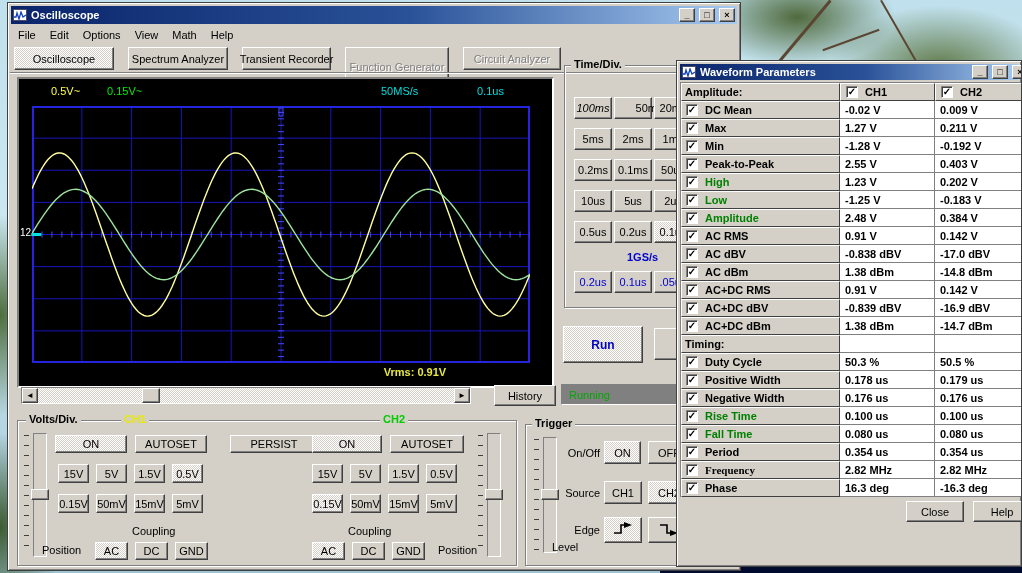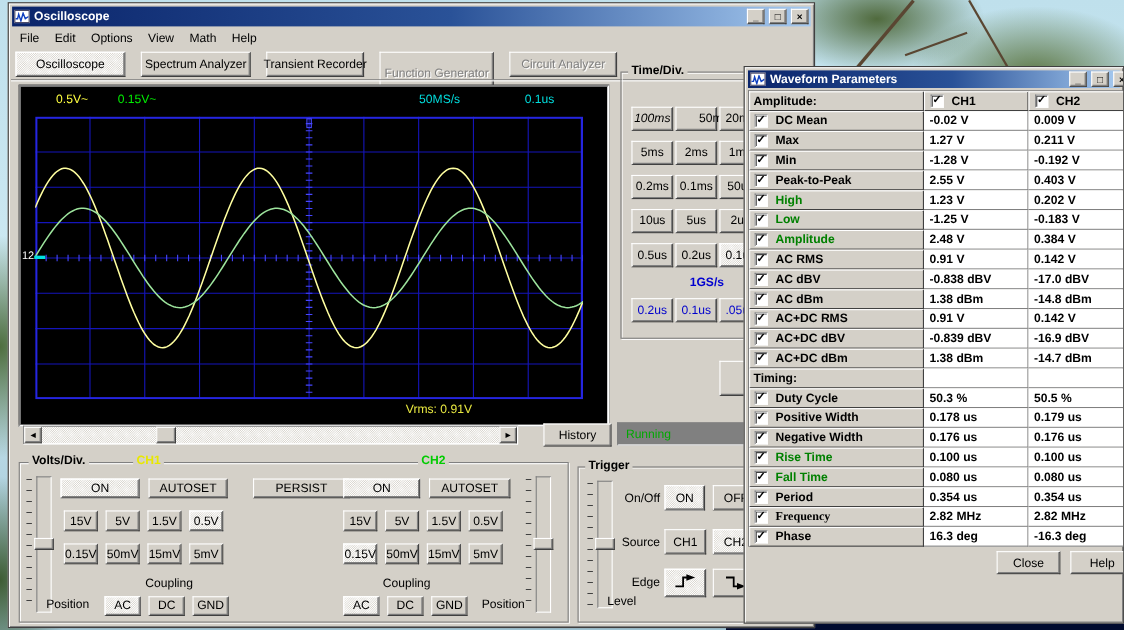--- a/index.html
+++ b/index.html
@@ -213,21 +213,21 @@
             <line x1="246" y1="237.72500000000016" x2="252" y2="237.72500000000016" stroke="#4747ff" stroke-width="1"></line>
             <line x1="246" y1="244.15000000000018" x2="252" y2="244.15000000000018" stroke="#4747ff" stroke-width="1"></line>
             <line x1="246" y1="250.5750000000002" x2="252" y2="250.5750000000002" stroke="#4747ff" stroke-width="1"></line>
             <rect x="247" y="2" width="4" height="8" fill="none" stroke="#4747ff" stroke-width="1"></rect>
             <polyline points="0,82.8 2,78.1 4,73.7 6,69.5 8,65.6 10,62.1 12,58.9 14,56.0 16,53.5 18,51.4 20,49.7 22,48.4 24,47.5 26,47.0 28,46.9 30,47.3 32,48.0 34,49.2 36,50.7 38,52.7 40,55.0 42,57.7 44,60.8 46,64.2 48,67.9 50,72.0 52,76.3 54,80.9 56,85.8 58,90.8 60,96.1 62,101.5 64,107.1 66,112.7 68,118.5 70,124.2 72,130.1 74,135.9 76,141.6 78,147.3 80,152.9 82,158.4 84,163.8 86,168.9 88,173.9 90,178.6 92,183.0 94,187.2 96,191.1 98,194.7 100,197.9 102,200.8 104,203.3 106,205.4 108,207.2 110,208.5 112,209.5 114,210.0 116,210.1 118,209.8 120,209.1 122,207.9 124,206.4 126,204.5 128,202.2 130,199.5 132,196.4 134,193.1 136,189.3 138,185.3 140,181.0 142,176.4 144,171.6 146,166.5 148,161.3 150,155.9 152,150.4 154,144.7 156,139.0 158,133.2 160,127.4 162,121.6 164,115.8 166,110.1 168,104.5 170,99.0 172,93.6 174,88.5 176,83.5 178,78.8 180,74.3 182,70.1 184,66.2 186,62.6 188,59.3 190,56.4 192,53.9 194,51.7 196,49.9 198,48.6 200,47.6 202,47.0 204,46.9 206,47.2 208,47.9 210,49.0 212,50.5 214,52.4 216,54.6 218,57.3 220,60.3 222,63.7 224,67.4 226,71.4 228,75.7 230,80.2 232,85.1 234,90.1 236,95.3 238,100.7 240,106.2 242,111.9 244,117.6 246,123.4 248,129.2 250,135.0 252,140.8 254,146.5 256,152.1 258,157.6 260,163.0 262,168.2 264,173.1 266,177.9 268,182.4 270,186.6 272,190.6 274,194.2 276,197.5 278,200.4 280,203.0 282,205.1 284,206.9 286,208.3 288,209.3 290,209.9 292,210.1 294,209.9 296,209.2 298,208.1 300,206.7 302,204.8 304,202.5 306,199.9 308,196.9 310,193.6 312,189.9 314,185.9 316,181.6 318,177.1 320,172.3 322,167.3 324,162.1 326,156.7 328,151.2 330,145.5 332,139.8 334,134.0 336,128.2 338,122.4 340,116.6 342,110.9 344,105.3 346,99.8 348,94.4 350,89.2 352,84.2 354,79.4 356,74.9 358,70.7 360,66.7 362,63.1 364,59.8 366,56.8 368,54.2 370,52.0 372,50.2 374,48.7 376,47.7 378,47.1 380,46.9 382,47.1 384,47.7 386,48.8 388,50.2 390,52.1 392,54.3 394,56.9 396,59.9 398,63.2 400,66.8 402,70.8 404,75.0 406,79.6 408,84.3 410,89.3 412,94.5 414,99.9 416,105.4 418,111.0 420,116.8 422,122.6 424,128.4 426,134.2 428,140.0 430,145.7 432,151.3 434,156.8 436,162.2 438,167.4 440,172.4 442,177.2 444,181.8 446,186.0 448,190.0 450,193.7 452,197.0 454,200.0 456,202.6 458,204.8 460,206.7 462,208.2 464,209.2 466,209.9 468,210.1 470,209.9 472,209.3 474,208.3 476,206.9 478,205.1 480,202.9 482,200.3 484,197.4 486,194.1 488,190.5 490,186.5 492,182.3 494,177.8 496,173.0 498,168.0 " fill="none" stroke="#ffffa0" stroke-width="1.4"></polyline>
             <polyline points="0,127.3 2,124.1 4,120.9 6,117.7 8,114.6 10,111.6 12,108.7 14,105.8 16,103.1 18,100.5 20,98.0 22,95.7 24,93.6 26,91.7 28,89.9 30,88.3 32,86.9 34,85.8 36,84.8 38,84.1 40,83.6 42,83.4 44,83.3 46,83.5 48,83.9 50,84.6 52,85.5 54,86.5 56,87.8 58,89.4 60,91.1 62,93.0 64,95.0 66,97.3 68,99.7 70,102.2 72,104.9 74,107.7 76,110.6 78,113.6 80,116.7 82,119.9 84,123.0 86,126.2 88,129.5 90,132.7 92,135.9 94,139.0 96,142.1 98,145.2 100,148.1 102,151.0 104,153.7 106,156.3 108,158.8 110,161.1 112,163.2 114,165.2 116,167.0 118,168.6 120,170.0 122,171.1 124,172.1 126,172.8 128,173.3 130,173.6 132,173.7 134,173.5 136,173.1 138,172.5 140,171.6 142,170.5 144,169.3 146,167.8 148,166.1 150,164.2 152,162.1 154,159.9 156,157.5 158,155.0 160,152.3 162,149.5 164,146.6 166,143.6 168,140.5 170,137.4 172,134.2 174,131.0 176,127.8 178,124.6 180,121.4 182,118.2 184,115.1 186,112.0 188,109.1 190,106.2 192,103.5 194,100.9 196,98.4 198,96.1 200,93.9 202,91.9 204,90.1 206,88.5 208,87.1 210,85.9 212,85.0 214,84.2 216,83.7 218,83.4 220,83.3 222,83.5 224,83.9 226,84.5 228,85.3 230,86.4 232,87.6 234,89.1 236,90.8 238,92.7 240,94.7 242,96.9 244,99.3 246,101.9 248,104.5 250,107.3 252,110.2 254,113.2 256,116.3 258,119.4 260,122.6 262,125.8 264,129.0 266,132.2 268,135.4 270,138.6 272,141.7 274,144.7 276,147.7 278,150.6 280,153.3 282,155.9 284,158.4 286,160.8 288,162.9 290,164.9 292,166.7 294,168.4 296,169.8 298,171.0 300,172.0 302,172.7 304,173.3 306,173.6 308,173.7 310,173.5 312,173.2 314,172.6 316,171.8 318,170.7 320,169.5 322,168.0 324,166.3 326,164.5 328,162.4 330,160.2 332,157.9 334,155.3 336,152.7 338,149.9 340,147.0 342,144.0 344,141.0 346,137.8 348,134.7 350,131.5 352,128.2 354,125.0 356,121.8 358,118.7 360,115.5 362,112.5 364,109.5 366,106.6 368,103.9 370,101.2 372,98.7 374,96.4 376,94.2 378,92.2 380,90.4 382,88.8 384,87.3 386,86.1 388,85.1 390,84.3 392,83.7 394,83.4 396,83.3 398,83.4 400,83.8 402,84.4 404,85.2 406,86.2 408,87.4 410,88.9 412,90.5 414,92.4 416,94.4 418,96.6 420,99.0 422,101.5 424,104.1 426,106.9 428,109.8 430,112.8 432,115.8 434,118.9 436,122.1 438,125.3 440,128.5 442,131.7 444,134.9 446,138.1 448,141.2 450,144.3 452,147.3 454,150.1 456,152.9 458,155.6 460,158.1 462,160.4 464,162.6 466,164.7 468,166.5 470,168.1 472,169.6 474,170.8 476,171.8 478,172.6 480,173.2 482,173.6 484,173.7 486,173.6 488,173.2 490,172.7 492,171.9 494,170.9 496,169.7 498,168.2 " fill="none" stroke="#9de49d" stroke-width="1.4"></polyline>
           </svg></div>
       <div style="position:absolute;left:1px;top:148px;color:#fff;font-size:10px;">
         <span>12</span><span style="color:#00e0e0;">▬</span>
       </div>
-      <div style="position:absolute;left:280px;top:287px;width:200px;text-align:center;color:#e8e840;">Vrms: 0.91V</div>
+      <div style="position:absolute;left:296px;top:287px;width:200px;text-align:center;color:#e8e840;font-weight:bold;">Vrms: 0.91V</div>
     </div>
 
     <div style="position:absolute;left:13px;top:384px;width:450px;height:17px;" class="dither sunken">
       <div class="btn raised" style="position:absolute;left:0;top:0;width:16px;height:15px;font-size:8px;">◄</div>
       <div class="raised" style="position:absolute;left:120px;top:0;width:18px;height:15px;"></div>
       <div class="btn raised" style="position:absolute;right:0;top:0;width:16px;height:15px;font-size:8px;">►</div>
     </div>
     <div class="btn raised" style="position:absolute;left:486px;top:382px;width:62px;height:21px;">History</div>
 
     <div class="groupbox" style="left:556px;top:62px;width:138px;height:243px;">
@@ -250,20 +250,21 @@
           <div class="btn raised dither" style="position: absolute; left: 89px; top: 155px; width: 38px; height: 22px;">0.1us</div>
         </div>
       <div style="position:absolute;left:62px;top:185px;font-weight:bold;color:#0000d0;">1GS/s</div>
       <div id="td-fast">
           <div class="btn raised" style="position: absolute; left: 9px; top: 205px; width: 38px; height: 22px; color: rgb(0, 0, 204);">0.2us</div>
           <div class="btn raised" style="position: absolute; left: 49px; top: 205px; width: 38px; height: 22px; color: rgb(0, 0, 204);">0.1us</div>
           <div class="btn raised" style="position: absolute; left: 89px; top: 205px; width: 38px; height: 22px; color: rgb(0, 0, 204);">.05us</div>
         </div>
     </div>
 
+    <div class="btn raised dither" style="position:absolute;left:555px;top:323px;width:80px;height:37px;color:#0000c0;font-weight:bold;font-size:12px;">Run</div>
     <div class="btn raised" style="position:absolute;left:646px;top:325px;width:48px;height:32px;"></div>
     <div class="sunken" style="position:absolute;left:553px;top:381px;width:141px;height:21px;background:#808080;display:flex;align-items:center;padding-left:7px;">
       <span style="color:#00a800;">Running</span>
     </div>
 
     <div class="groupbox" style="left:9px;top:417px;width:500px;height:146px;">
       <span class="gb-label" style="left:8px;">Volts/Div.</span>
       <span class="gb-label" style="left:103px;color:#e8e800;">CH1</span>
       <span class="gb-label" style="left:362px;color:#00cc00;">CH2</span>
 

